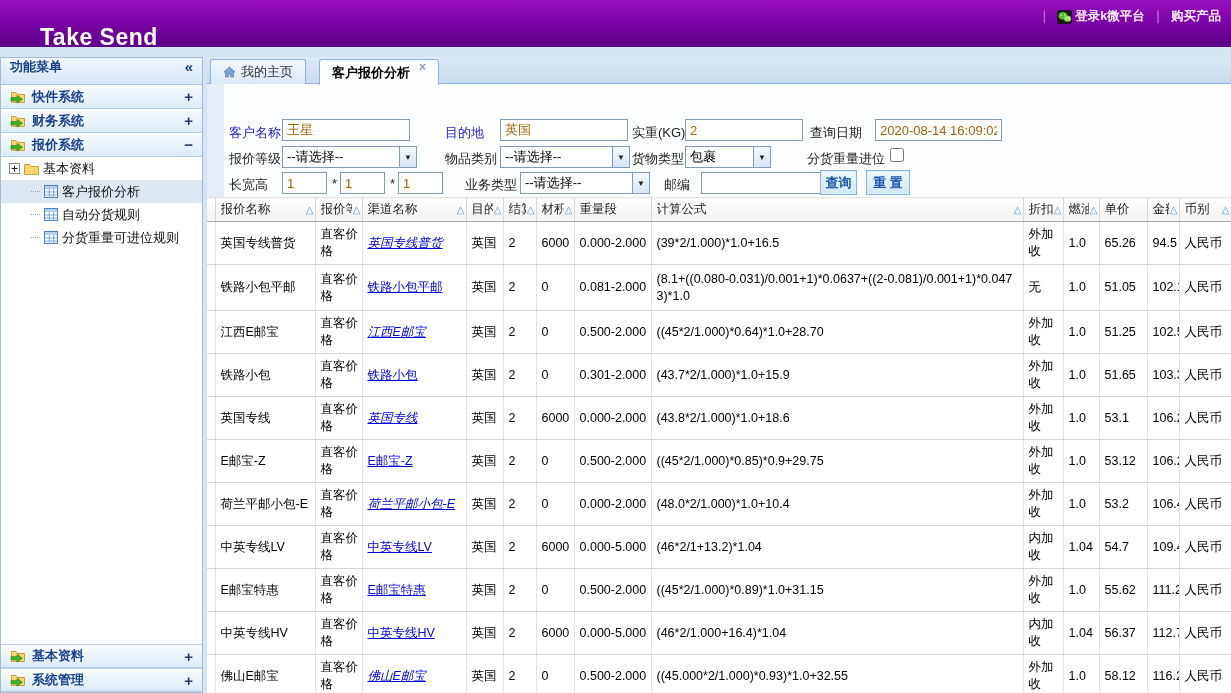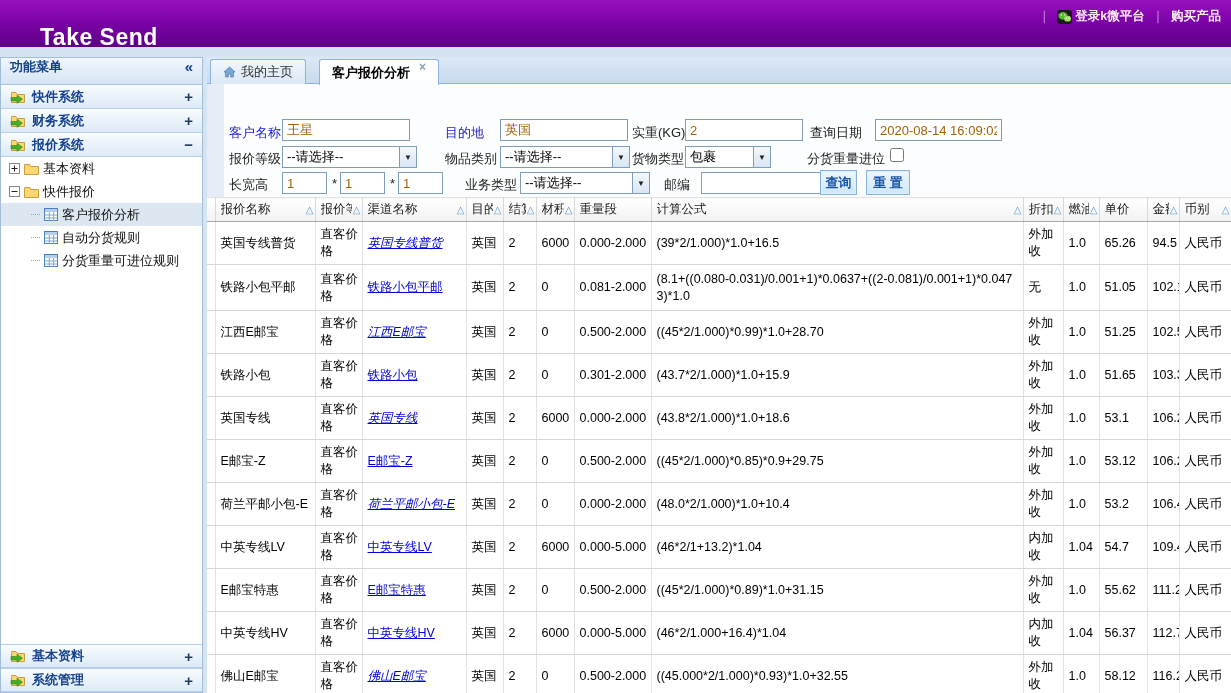--- a/index.html
+++ b/index.html
@@ -160,34 +160,20 @@
               <line x1="5.5" y1="2.5" x2="5.5" y2="8.5" stroke="#222"></line>
             </svg>
           </span>
           <span>
             <svg width="15" height="12" viewBox="0 0 15 12">
               <path d="M0.5 2.5 L0.5 11.5 L14.5 11.5 L14.5 3.5 L7 3.5 L5.6 1.5 L0.5 1.5 Z" fill="#fcd671" stroke="#c79d3e"></path>
             </svg>
           </span>
           <span>基本资料</span>
         </div>
-        <div class="tree-row lvl1">
-          <span class="expander">
-            <svg width="11" height="11">
-              <rect x="0.5" y="0.5" width="10" height="10" fill="#fff" stroke="#898989"></rect>
-              <line x1="2.5" y1="5.5" x2="8.5" y2="5.5" stroke="#222"></line>
-            </svg>
-          </span>
-          <span>
-            <svg width="15" height="12" viewBox="0 0 15 12">
-              <path d="M0.5 2.5 L0.5 11.5 L14.5 11.5 L14.5 3.5 L7 3.5 L5.6 1.5 L0.5 1.5 Z" fill="#fcd671" stroke="#c79d3e"></path>
-            </svg>
-          </span>
-          <span>快件报价</span>
-        </div>
         <div class="tree-row lvl2 selected">
           <span class="dots"></span>
           <span>
             <svg width="14" height="13" viewBox="0 0 14 13">
               <rect x="0.5" y="0.5" width="13" height="12" fill="#fff" stroke="#4f81bd"></rect>
               <rect x="1" y="1" width="12" height="3" fill="#b3cfec"></rect>
               <line x1="1" y1="7" x2="13" y2="7" stroke="#7da7d4"></line>
               <line x1="1" y1="10" x2="13" y2="10" stroke="#7da7d4"></line>
               <line x1="5.3" y1="4" x2="5.3" y2="13" stroke="#7da7d4"></line>
               <line x1="9.6" y1="4" x2="9.6" y2="13" stroke="#7da7d4"></line>
@@ -449,21 +435,21 @@
             </tr>
             <tr>
               <td class="c-gutter"></td>
               <td class="c-name">江西E邮宝</td>
               <td class="c-level">直客价格</td>
               <td class="c-channel"><a class="it">江西E邮宝</a></td>
               <td class="c-dest">英国</td>
               <td class="c-settle">2</td>
               <td class="c-vol">0</td>
               <td class="c-range">0.500-2.000</td>
-              <td class="c-formula">((45*2/1.000)*0.99)*1.0+28.70</td>
+              <td class="c-formula">((45*2/1.000)*0.64)*1.0+28.70</td>
               <td class="c-surcharge">外加收</td>
               <td class="c-fuel">1.0</td>
               <td class="c-price">51.25</td>
               <td class="c-amount">102.5</td>
               <td class="c-currency">人民币</td>
             </tr>
             <tr>
               <td class="c-gutter"></td>
               <td class="c-name">铁路小包</td>
               <td class="c-level">直客价格</td>

